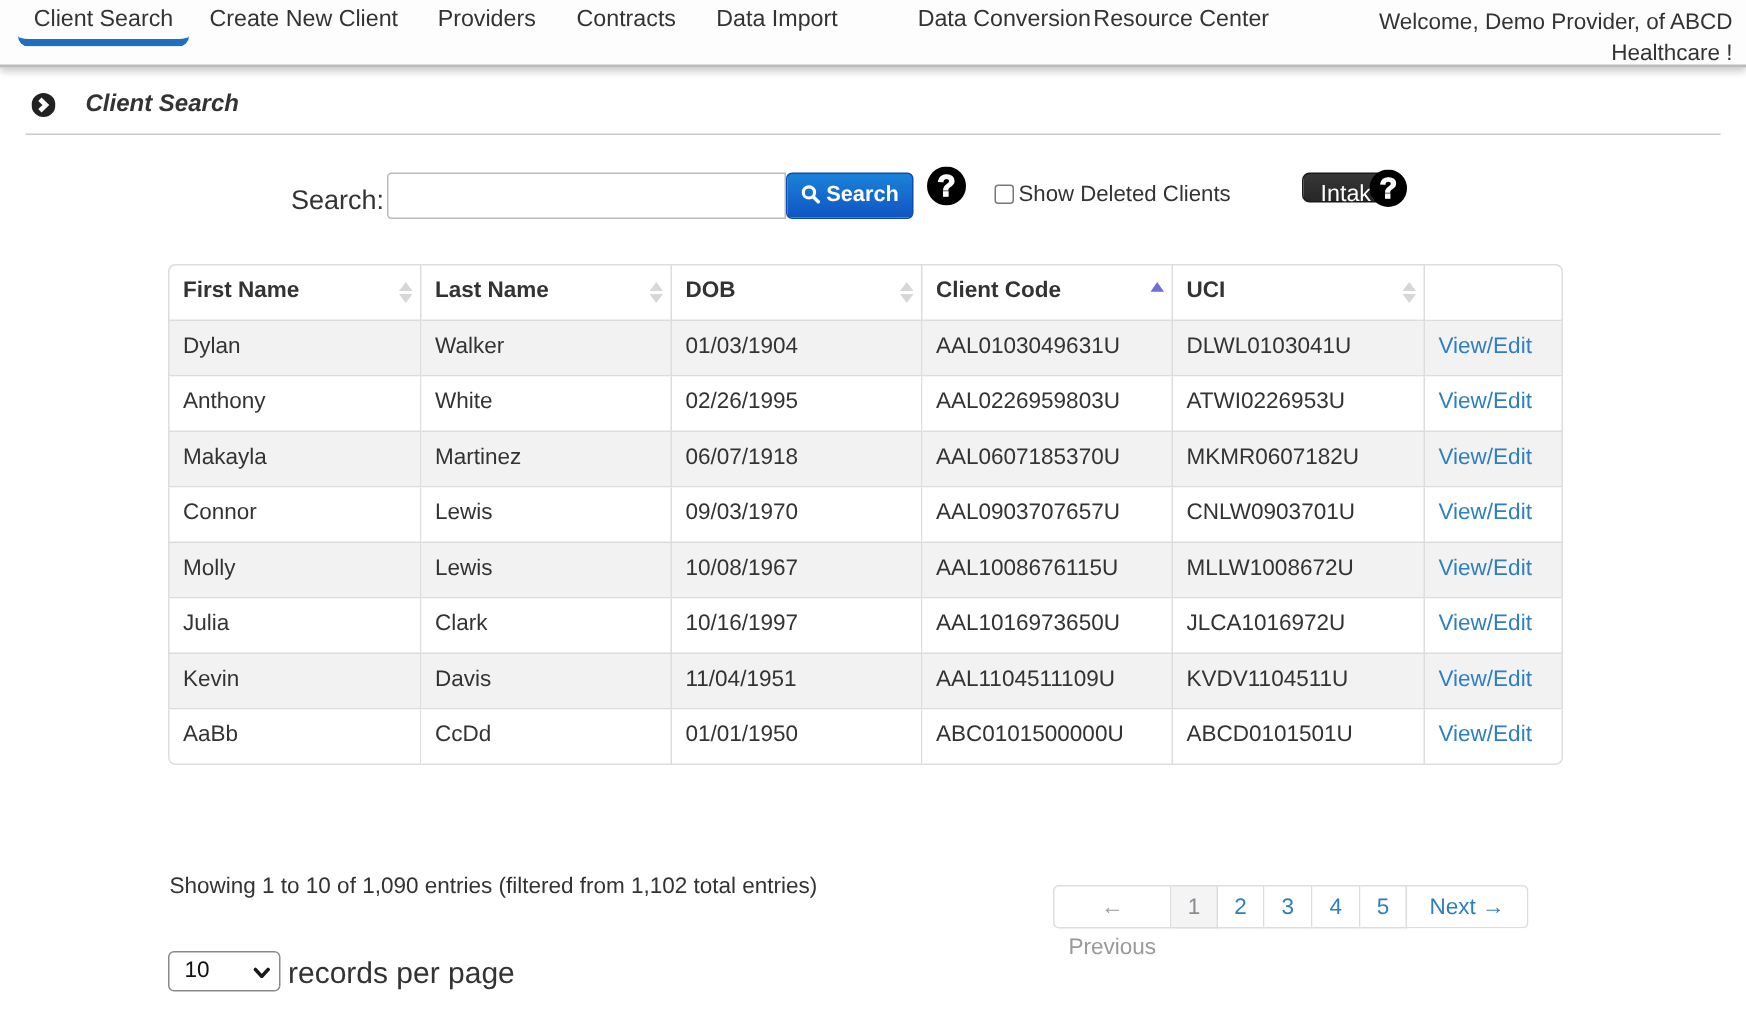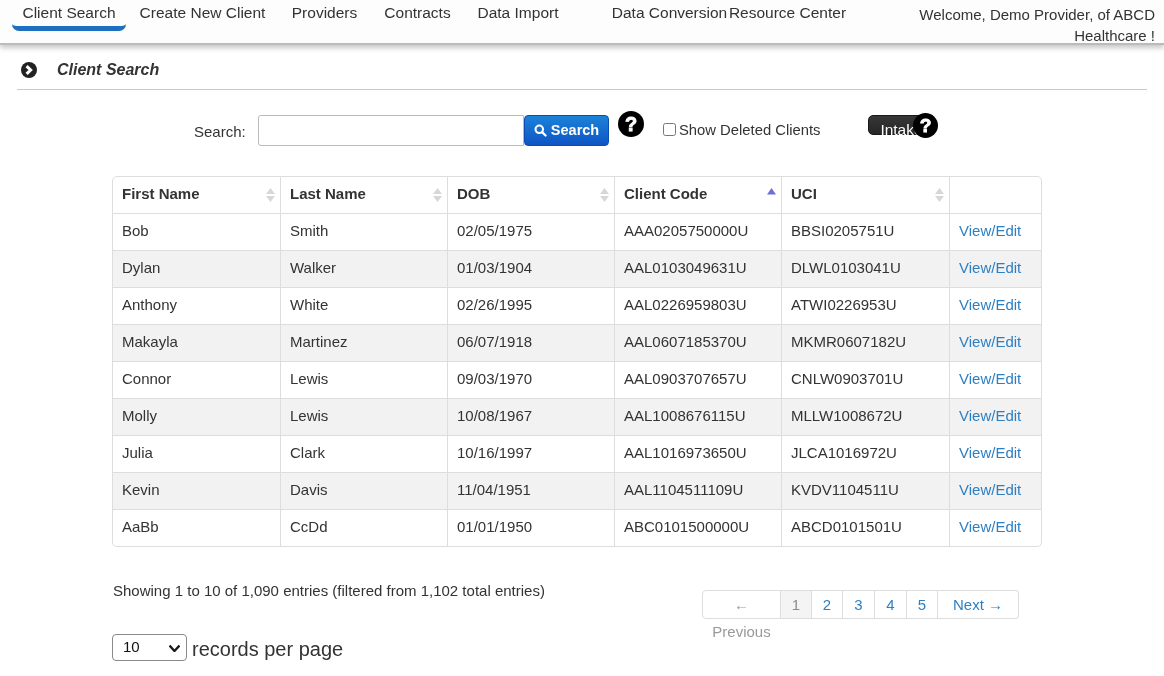--- a/index.html
+++ b/index.html
@@ -10,21 +10,21 @@
 #nav { position:absolute; left:0; top:0; width:1164px; height:45px; background:#fdfdfd; border-bottom:2px solid #bbbbbb; box-shadow:0 3px 5px rgba(0,0,0,0.22); }
 .tab { position:absolute; top:0; height:30px; font-size:15.5px; color:#333; text-align:center; line-height:25px; }
 .tab-active { border-bottom:5px solid #1d6fc0; border-radius:0 0 7px 7px; height:30.5px; }
 
 
 #crumb-icon { position:absolute; left:20.5px; top:62px; width:16px; height:16px; }
 #page-title { position:absolute; left:57px; top:61px; font-size:16px; font-weight:bold; font-style:italic; color:#333; }
 #hr1 { position:absolute; left:17px; top:89px; width:1130px; height:1px; background:#c9c9c9; }
 
 
-#lbl-search { position:absolute; left:194px; top:123px; font-size:15px; color:#333;text-align:center; }
+#lbl-search { position:absolute; left:194px; top:123px; font-size:18px; color:#333;text-align:center; }
 #search-input { position:absolute; left:258px; top:115px; width:266px; height:31px; border:1px solid #bbb; background:#fff; border-radius:3px 0 0 3px; }
 #btn-search { position:absolute; left:524px; top:115px; width:85px; height:31px; background:linear-gradient(#1b82d9, #0f55c3); border:1px solid #0d4cb0; border-radius:4px; color:#fff; font-size:14.5px; text-align:center; line-height:29px; font-weight:bold; }
 .qmark { position:absolute; }
 #chk { position:absolute; left:663px; top:122.5px; width:13px; height:13px; border:1.5px solid #777; border-radius:2.5px; background:#fff; }
 #lbl-chk { position:absolute; left:679px; top:121.5px; font-size:14.8px; color:#333; }
 #btn-intake { position:absolute; left:837px; top:115px; width:67px; height:20px; background:linear-gradient(#373737,#262626); border:1px solid #191919; border-radius:5px; color:#fff; font-size:15.5px; text-align:center; line-height:28px;margin-left:31px; }
 
 
 #tbl { position:absolute; left:112px; top:176px; width:930px; border-collapse:separate; border-spacing:0; font-size:15px; color:#333; }
 #tbl th, #tbl td { border-bottom:1px solid #ddd; border-right:1px solid #ddd; padding:0 0 2px 9px; height:37px; font-weight:normal; text-align:left; vertical-align:middle; }
@@ -113,28 +113,20 @@
             <path d="M4.5 0 L9 6.5 H0 Z" fill="#6e6ed8"></path>
           </svg></th>
 <th>UCI<svg class="sort" viewBox="0 0 9 14">
             <path d="M4.5 0 L9 6 H0 Z" fill="#d7d7d7"></path>
             <path d="M4.5 14 L0 8 H9 Z" fill="#d7d7d7"></path>
           </svg></th>
 <th></th>
 </tr>
 </thead>
 <tbody>
-<tr class="even">
-        <td>Bob</td>
-        <td>Smith</td>
-        <td>02/05/1975</td>
-        <td>AAA0205750000U</td>
-        <td>BBSI0205751U</td>
-        <td><a class="ve">View/Edit</a></td>
-      </tr>
 <tr class="odd">
         <td>Dylan</td>
         <td>Walker</td>
         <td>01/03/1904</td>
         <td>AAL0103049631U</td>
         <td>DLWL0103041U</td>
         <td><a class="ve">View/Edit</a></td>
       </tr>
 <tr class="even">
         <td>Anthony</td>

